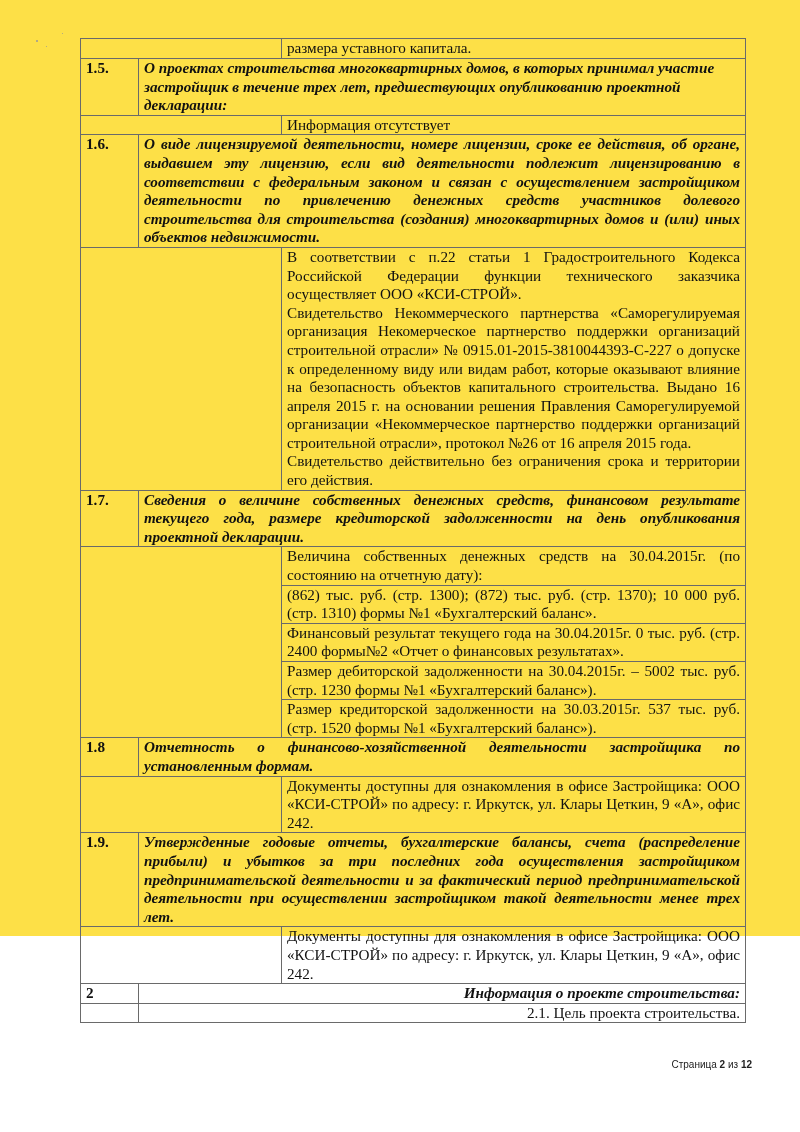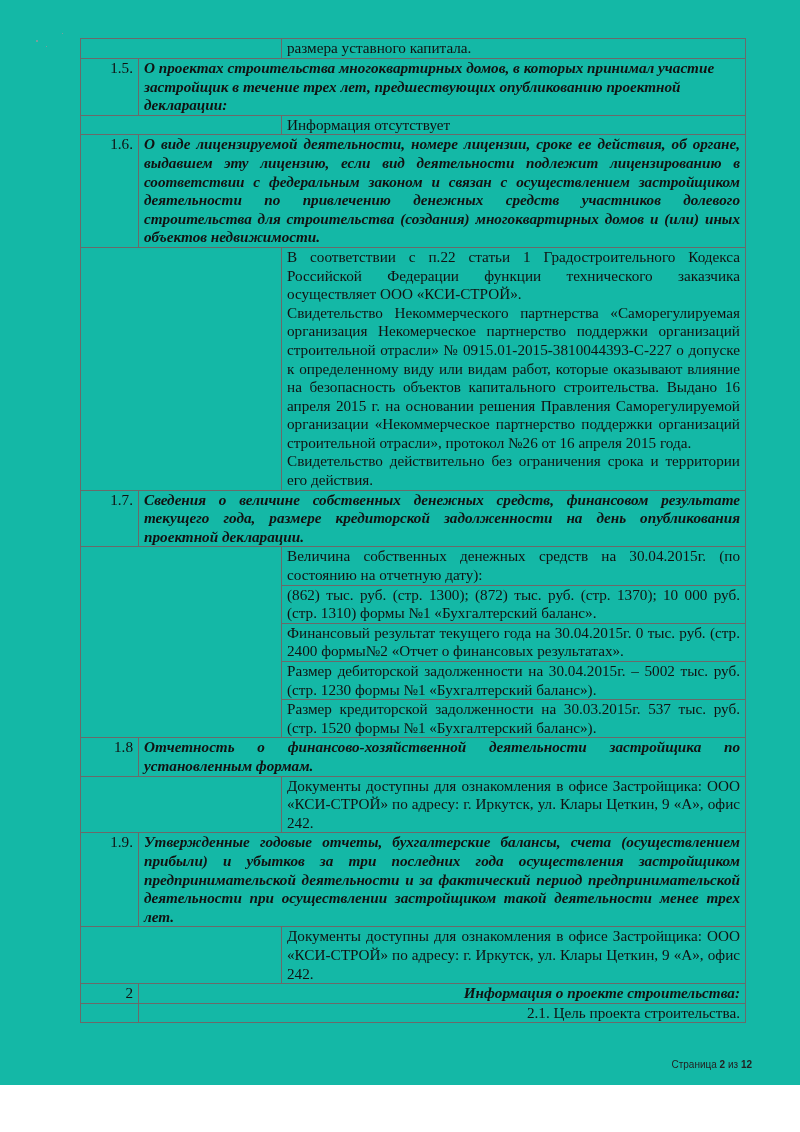--- a/index.html
+++ b/index.html
@@ -11,22 +11,22 @@
       width: 800px;
       height: 1132px;
       position: relative;
       overflow: hidden;
       font-family: "Liberation Serif", serif;
       color: #111;
     }
     .page {
       position: absolute;
       left: 0; top: 0;
-      width: 800px; height: 1085px;
-      background: #14b8a6;
+      width: 800px; height: 936px;
+      background: #fde047;
     }
     .speck {
       position: absolute;
       width: 2px; height: 2px;
       background: #999;
       border-radius: 50%;
     }
     table.decl {
       position: absolute;
       left: 80px;
@@ -39,22 +39,22 @@
     }
     table.decl td {
       border: 1px solid #6a6a6a;
       vertical-align: top;
       padding: 0 5px 0 5px;
     }
     col.c-num { width: 58px; }
     col.c-mid { width: 143px; }
     col.c-val { width: 464px; }
     td.num {
-      font-weight: normal;
-      text-align: right;
+      font-weight: bold;
+      text-align: left;
       padding-top: 0;
     }
     td.head {
       font-weight: bold;
       font-style: italic;
       text-align: justify;
       padding-left: 6px;
       padding-right: 4px;
     }
     td.val {
@@ -142,21 +142,21 @@
         <td class="num">1.8</td>
         <td colspan="2" class="head">Отчетность о финансово-хозяйственной деятельности застройщика по установленным формам.</td>
       </tr>
       <tr>
         <td colspan="2" class="empty"></td>
         <td class="val">Документы доступны для ознакомления в офисе Застройщика: ООО «КСИ-СТРОЙ» по адресу: г. Иркутск, ул. Клары Цеткин, 9 «А», офис 242.</td>
       </tr>
 
       <tr>
         <td class="num">1.9.</td>
-        <td colspan="2" class="head">Утвержденные годовые отчеты, бухгалтерские балансы, счета (осуществлением прибыли) и убытков за три последних года осуществления застройщиком предпринимательской деятельности и за фактический период предпринимательской деятельности при осуществлении застройщиком такой деятельности менее трех лет.</td>
+        <td colspan="2" class="head">Утвержденные годовые отчеты, бухгалтерские балансы, счета (распределение прибыли) и убытков за три последних года осуществления застройщиком предпринимательской деятельности и за фактический период предпринимательской деятельности при осуществлении застройщиком такой деятельности менее трех лет.</td>
       </tr>
       <tr>
         <td colspan="2" class="empty"></td>
         <td class="val">Документы доступны для ознакомления в офисе Застройщика: ООО «КСИ-СТРОЙ» по адресу: г. Иркутск, ул. Клары Цеткин, 9 «А», офис 242.</td>
       </tr>
 
       <tr>
         <td class="num">2</td>
         <td colspan="2" class="head" style="text-align:right;">Информация о проекте строительства:</td>
       </tr>

